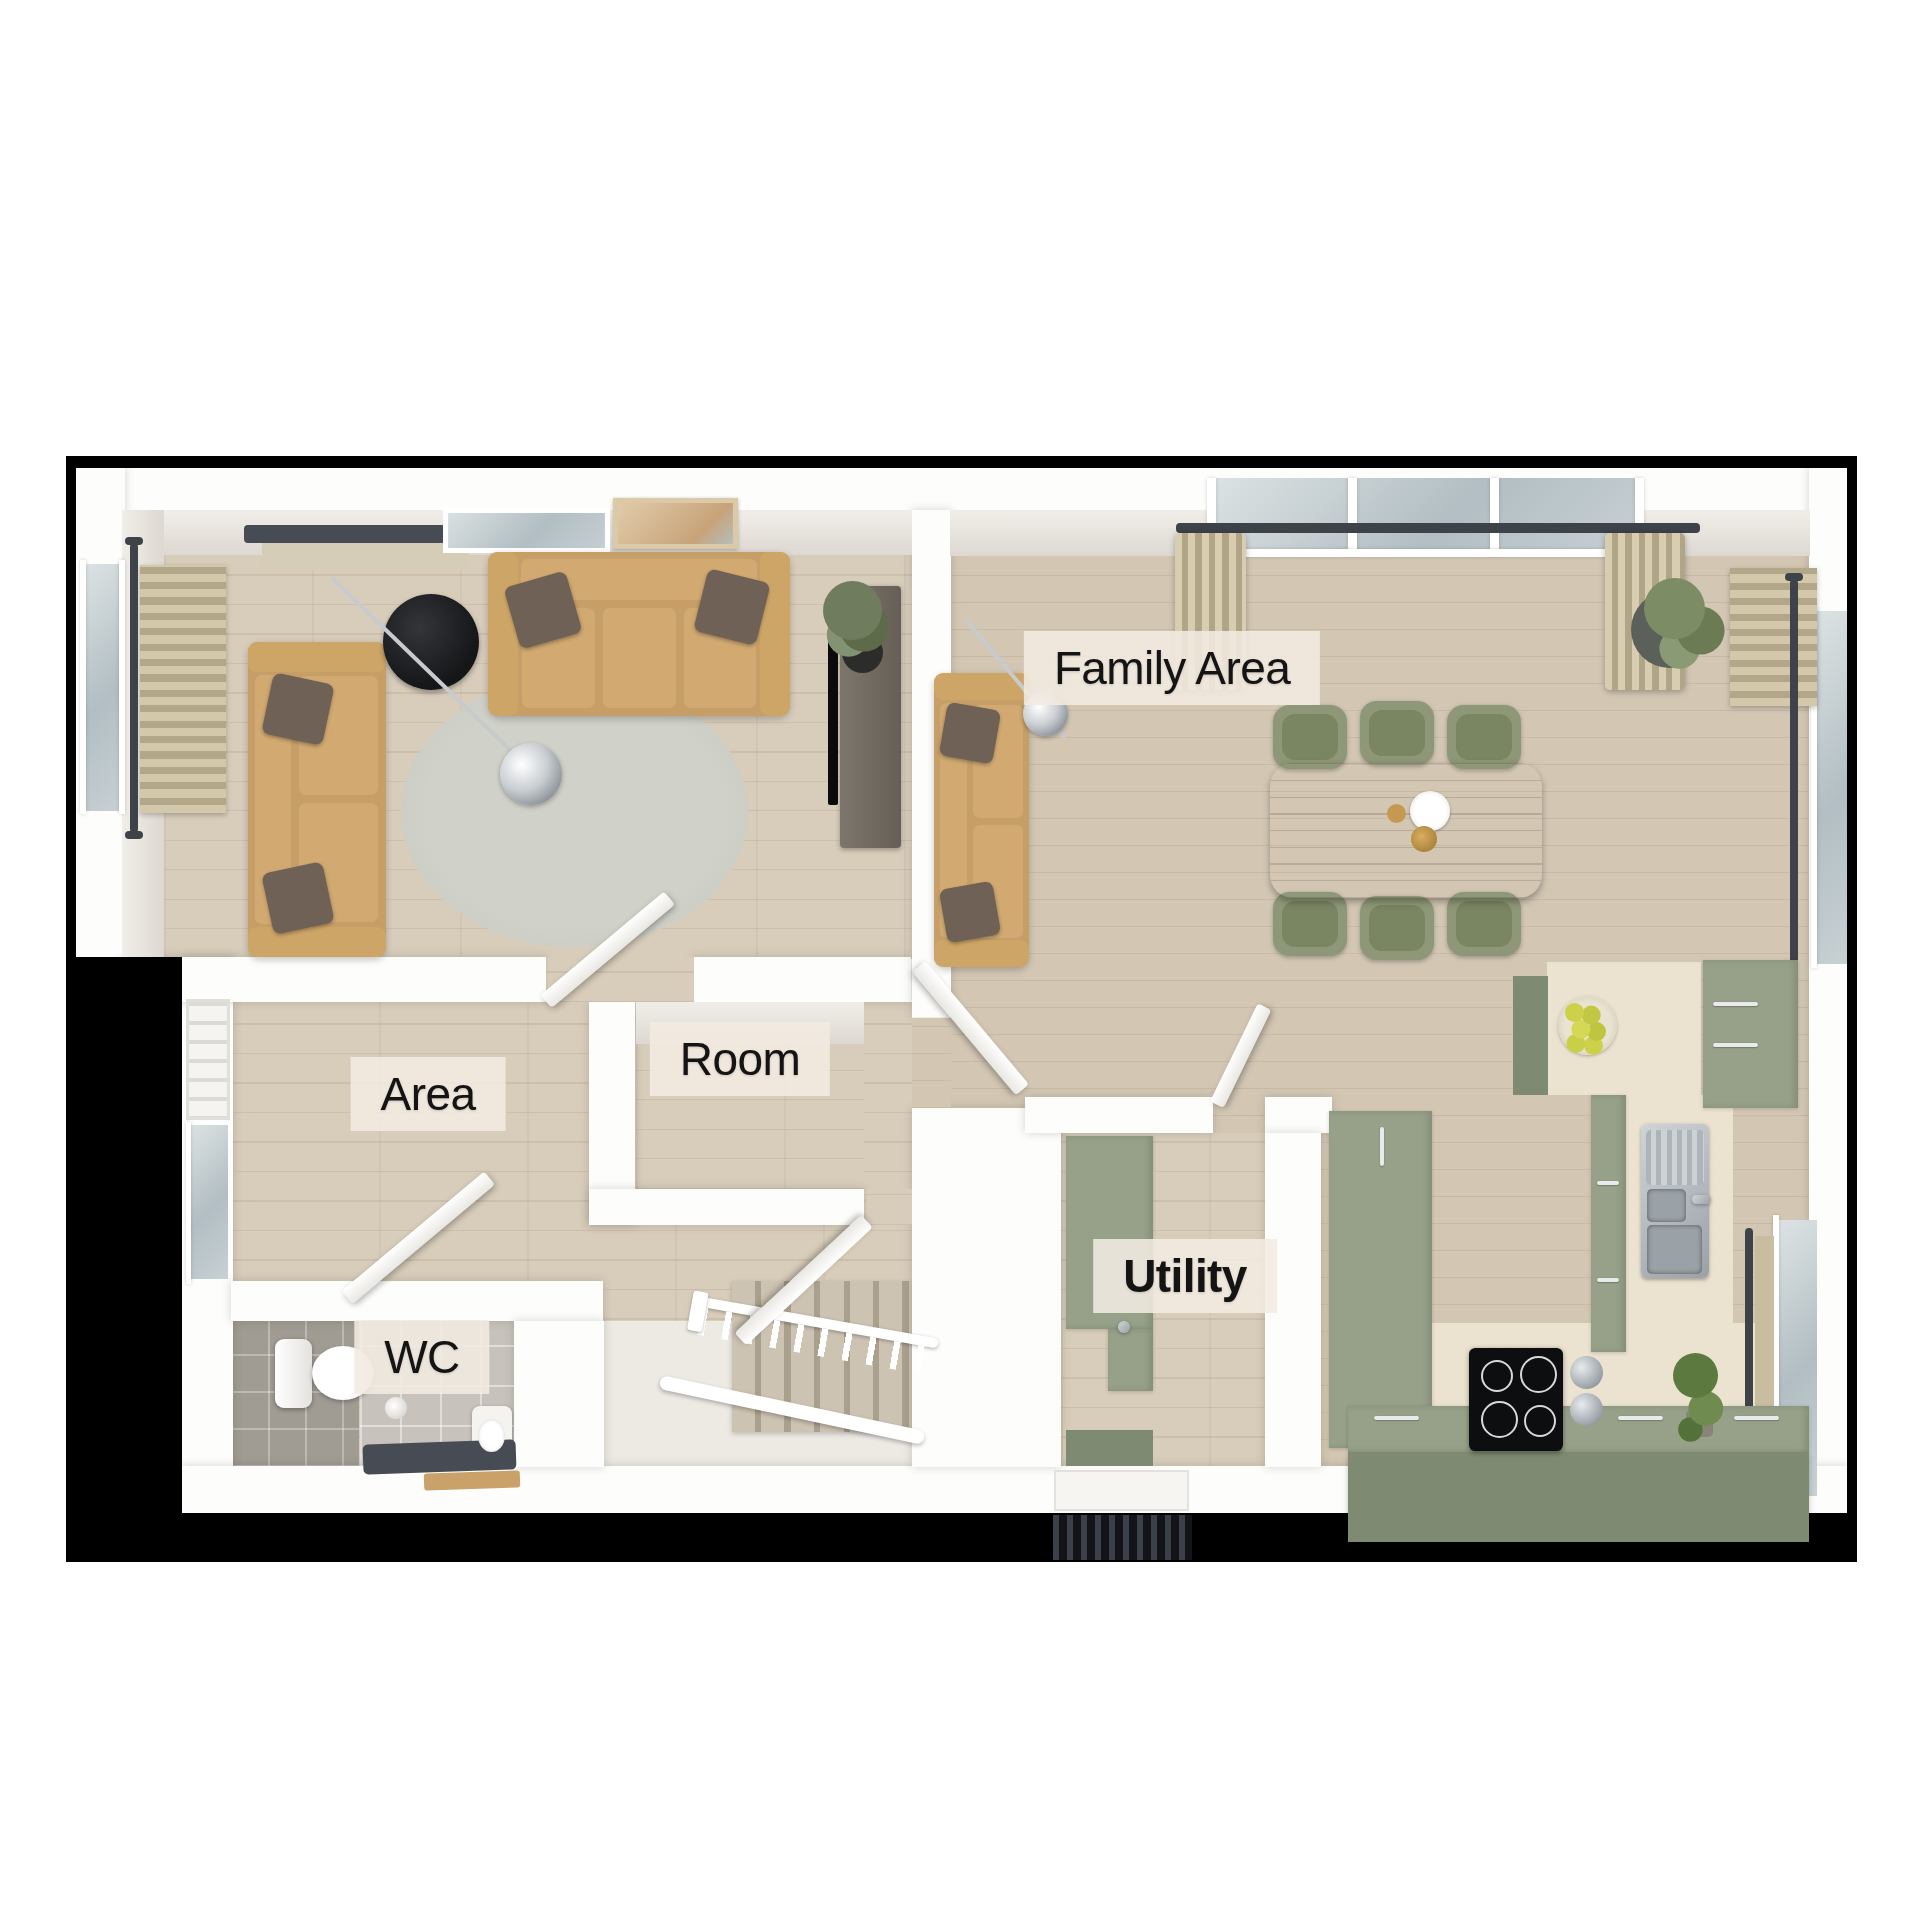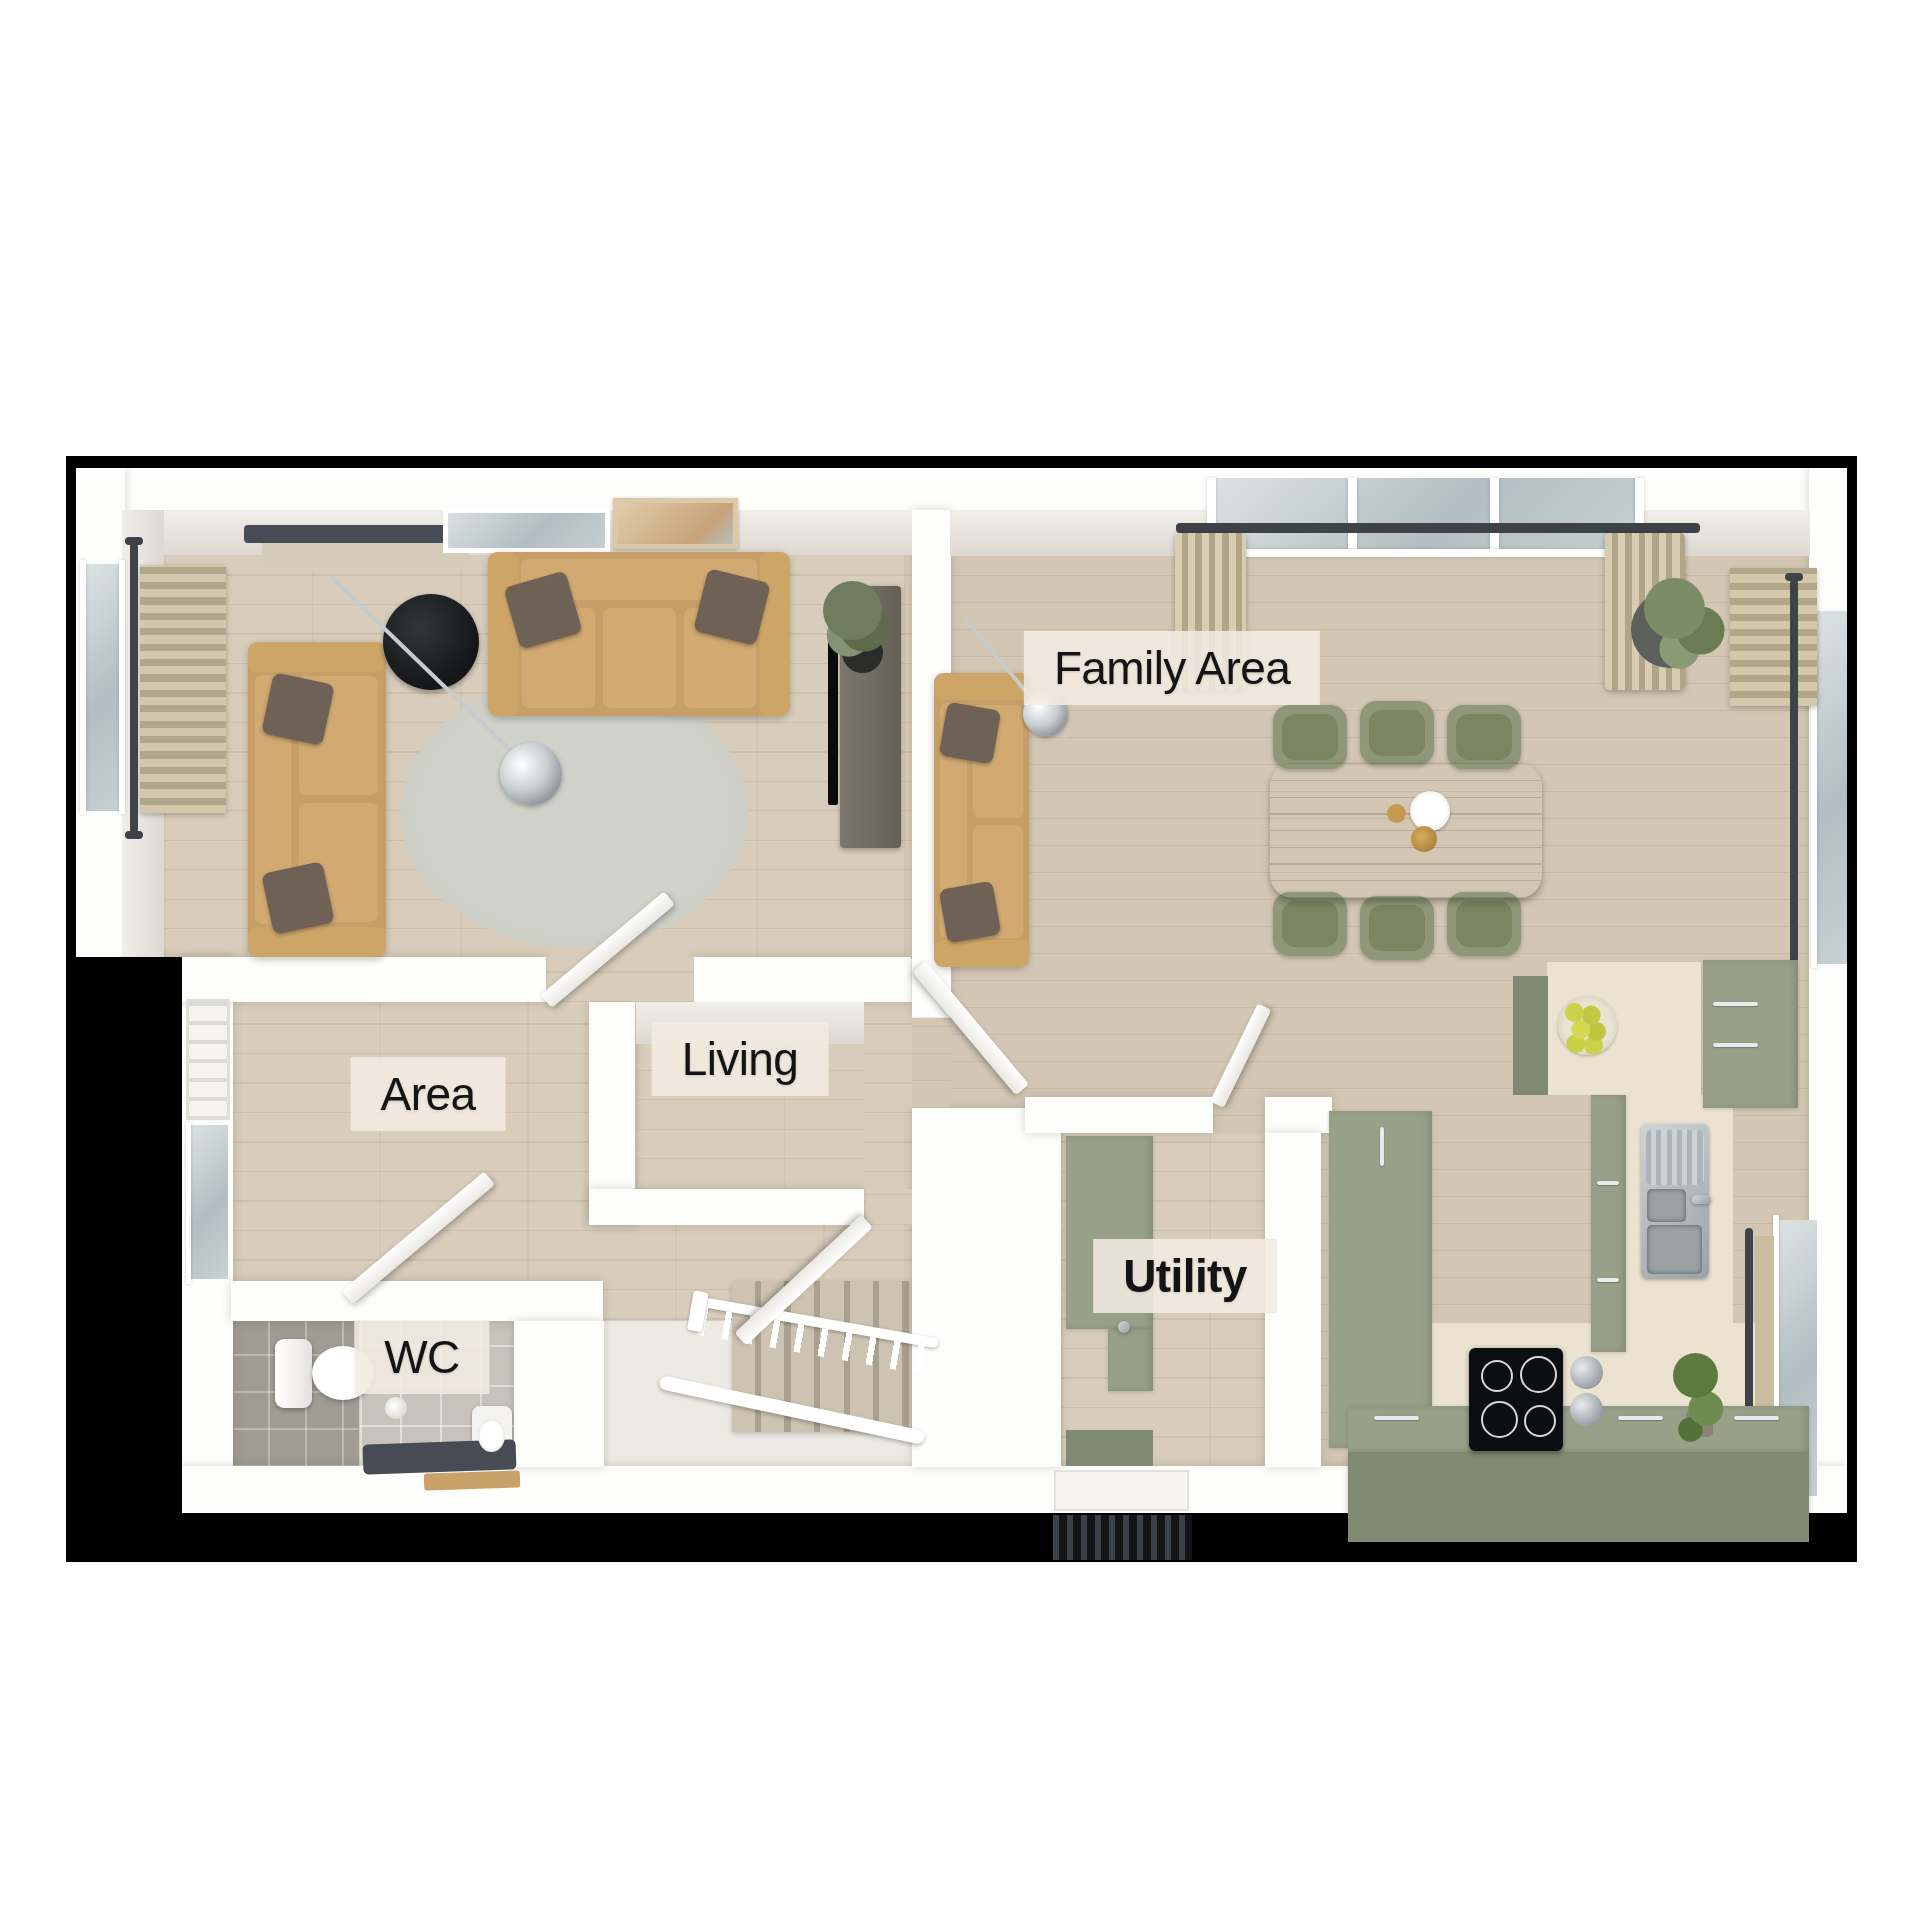--- a/index.html
+++ b/index.html
@@ -274,18 +274,18 @@
   <div class="a" style="left:1686px;top:1410px;width:27px;height:27px;background:#8a8476;border-radius:5.1px;z-index:22"></div>
 
   <div class="door" style="left:546px;top:993px;width:161px;height:16.7px;transform:rotate(-40deg);transform-origin:0 50%;z-index:30"></div>
   <div class="door" style="left:347px;top:1289px;width:186px;height:16.7px;transform:rotate(-40deg);transform-origin:0 50%;z-index:30"></div>
   <div class="door" style="left:867px;top:1213px;width:173px;height:16.7px;transform:rotate(137deg);transform-origin:0 50%;z-index:30"></div>
   <div class="door" style="left:919px;top:958px;width:161px;height:16.7px;transform:rotate(50deg);transform-origin:0 50%;z-index:30"></div>
   <div class="door" style="left:1217px;top:1097px;width:109px;height:15.4px;transform:rotate(-64deg);transform-origin:0 50%;z-index:30"></div>
 
   <div class="label" style="left:1172px;top:668px;">Family Area</div>
   <div class="label" style="left:428px;top:1094px;">Area</div>
-  <div class="label" style="left:740px;top:1059px;">Living</div>
+  <div class="label" style="left:740px;top:1059px;">Room</div>
   <div class="label" style="left:422px;top:1357px;">WC</div>
   <div class="label" style="left:1185px;top:1276px;font-weight:bold;">Utility</div>
 
 </div>
 
 
 </body></html>

